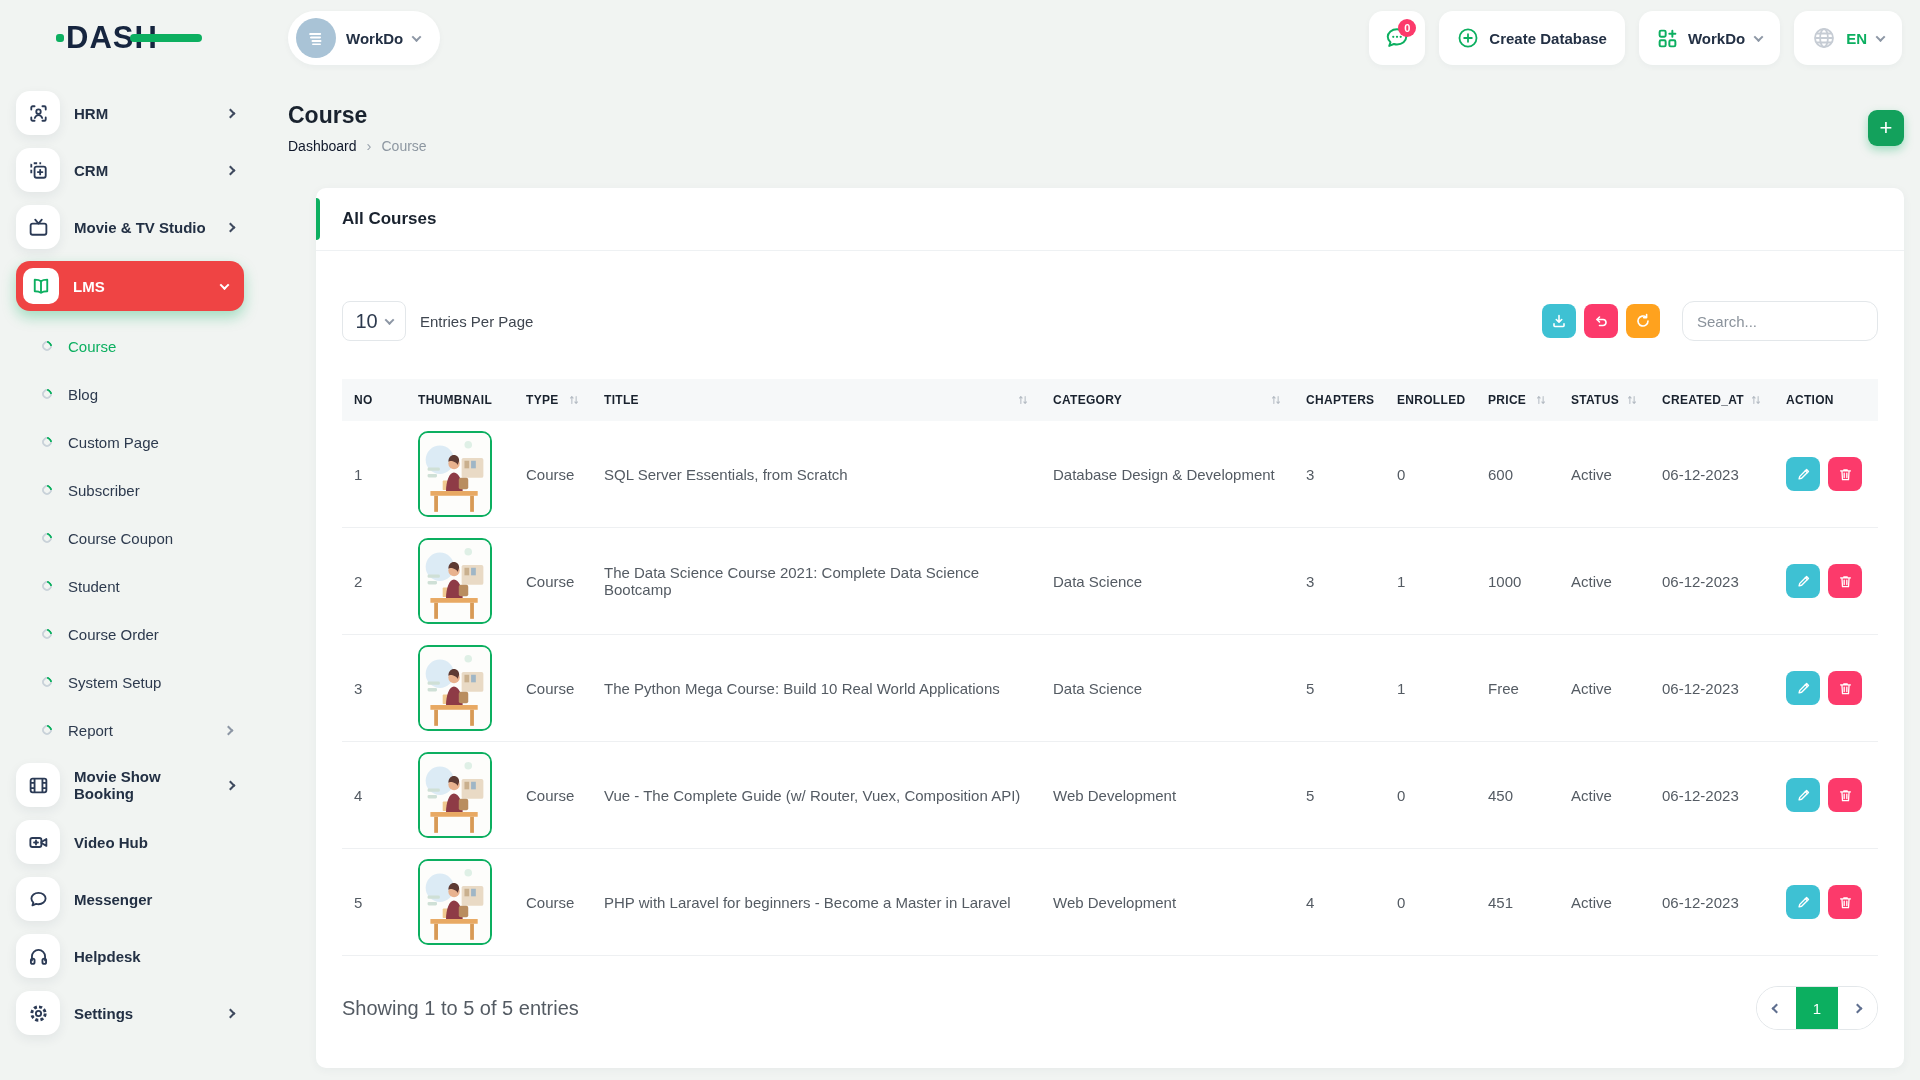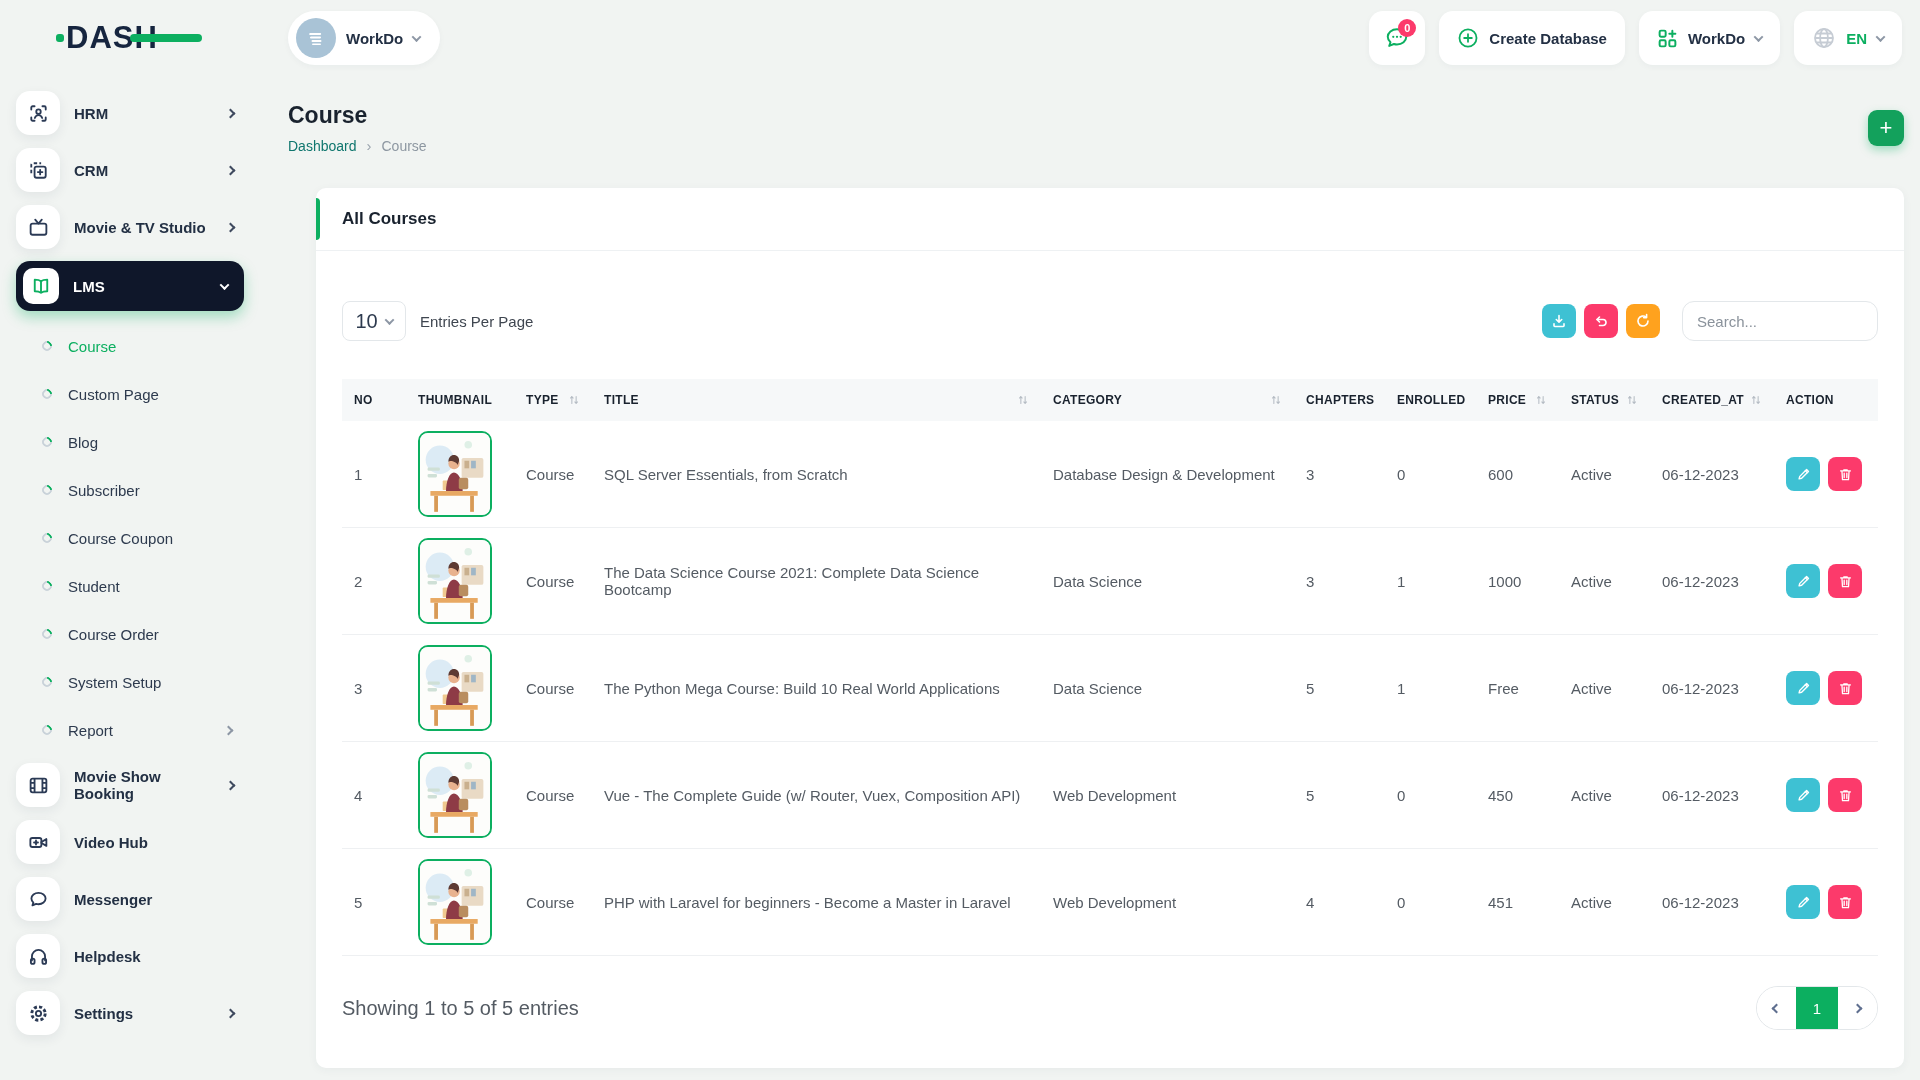--- a/index.html
+++ b/index.html
@@ -30,36 +30,36 @@
   .chev { width:7px; height:7px; border-right:2px solid #8d97a5; border-bottom:2px solid #8d97a5; display:inline-block; }
   .chev.down { transform:rotate(45deg) translate(-1px,-1px); }
   .chev.right { transform:rotate(-45deg); }
 
   
   .sidebar { padding:14px 16px 0 16px; overflow:hidden; }
   .nav-item { display:flex; align-items:center; gap:14px; height:46px; margin-bottom:11px; cursor:pointer; padding-right:10px; }
   .nav-icon-box { width:44px; height:44px; border-radius:14px; background:#fff; box-shadow:0 4px 12px rgba(25,45,70,.07); display:flex; align-items:center; justify-content:center; flex:0 0 auto; }
   .nav-label { font-size:15px; font-weight:700; color:#233044; flex:1; }
   .nav-item .chev { border-color:#3f4a5f; }
-  .nav-item.active { background:#0f172a; border-radius:14px; height:50px; padding:0 16px 0 7px; box-shadow:0 6px 14px rgba(12,175,96,.35); }
+  .nav-item.active { background:#ef4444; border-radius:14px; height:50px; padding:0 16px 0 7px; box-shadow:0 6px 14px rgba(12,175,96,.35); }
   .nav-item.active .nav-icon-box { width:36px; height:36px; border-radius:10px; box-shadow:none; }
   .nav-item.active .nav-label { color:#fff; }
   .nav-item.active .chev { border-color:#fff; }
   .subnav { list-style:none; margin:2px 0 8px 0; }
   .subnav li { display:flex; align-items:center; gap:16px; height:48px; padding-left:26px; font-size:15px; font-weight:500; color:#2d3a4e; cursor:pointer; }
   .subnav li .sdot { width:10px; height:10px; border-radius:50%; border:2px solid #c9d2d9; border-top-color:#0caf60; transform:rotate(45deg); flex:0 0 auto; }
   .subnav li.active { color:#0caf60; }
   .subnav li .chev { margin-left:auto; margin-right:12px; }
 
   
   .main { padding:26px 16px 0 28px; overflow:hidden; }
   .title-row { display:flex; justify-content:space-between; align-items:center; }
   .page-title { font-size:23px; font-weight:700; color:#19222e; }
   .breadcrumb { margin-top:8px; font-size:14px; display:flex; align-items:center; gap:10px; }
-  .breadcrumb .home { color:#0f766e; cursor:pointer;text-align:center; }
+  .breadcrumb .home { color:#0f172a; cursor:pointer;text-align:center; }
   .breadcrumb .sep { color:#9aa3ad; font-size:15px; }
   .breadcrumb .cur { color:#8d97a1; }
   .add-btn { width:36px; height:36px; border-radius:9px; background:#13a15c; color:#fff; font-size:22px; font-weight:400; display:flex; align-items:center; justify-content:center; border:none; cursor:pointer; box-shadow:0 4px 10px rgba(12,175,96,.35); }
 
   .card { background:#fff; border-radius:10px; margin-top:34px; box-shadow:0 2px 10px rgba(30,50,70,.05);margin-left:28px; }
   .card-header { position:relative; padding:21px 26px; border-bottom:1px solid #eef1f3; }
   .card-header::before { content:""; position:absolute; left:0; top:10px; width:4px; height:42px; background:#0caf60; border-radius:0 4px 4px 0; }
   .card-title { font-size:17px; font-weight:700; color:#19222e; }
   .card-body { padding:50px 26px 38px 26px; }
 
@@ -215,25 +215,25 @@
     <span class="chev down"></span>
   </div>
 
   <ul class="subnav">
     <li class="active">
         <span class="sdot"></span>
         <span>Course</span>
       </li>
     <li>
         <span class="sdot"></span>
+        <span>Blog</span>
+      </li>
+    <li>
+        <span class="sdot"></span>
         <span>Custom Page</span>
-      </li>
-    <li>
-        <span class="sdot"></span>
-        <span>Blog</span>
       </li>
     <li>
         <span class="sdot"></span>
         <span>Subscriber</span>
       </li>
     <li>
         <span class="sdot"></span>
         <span>Course Coupon</span>
       </li>
     <li>

